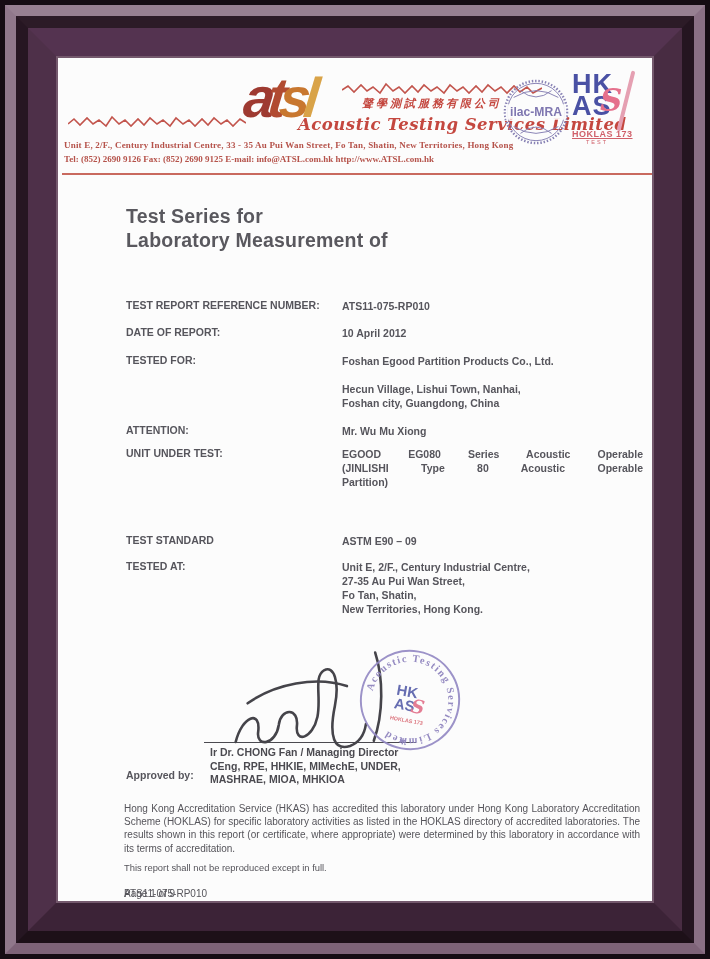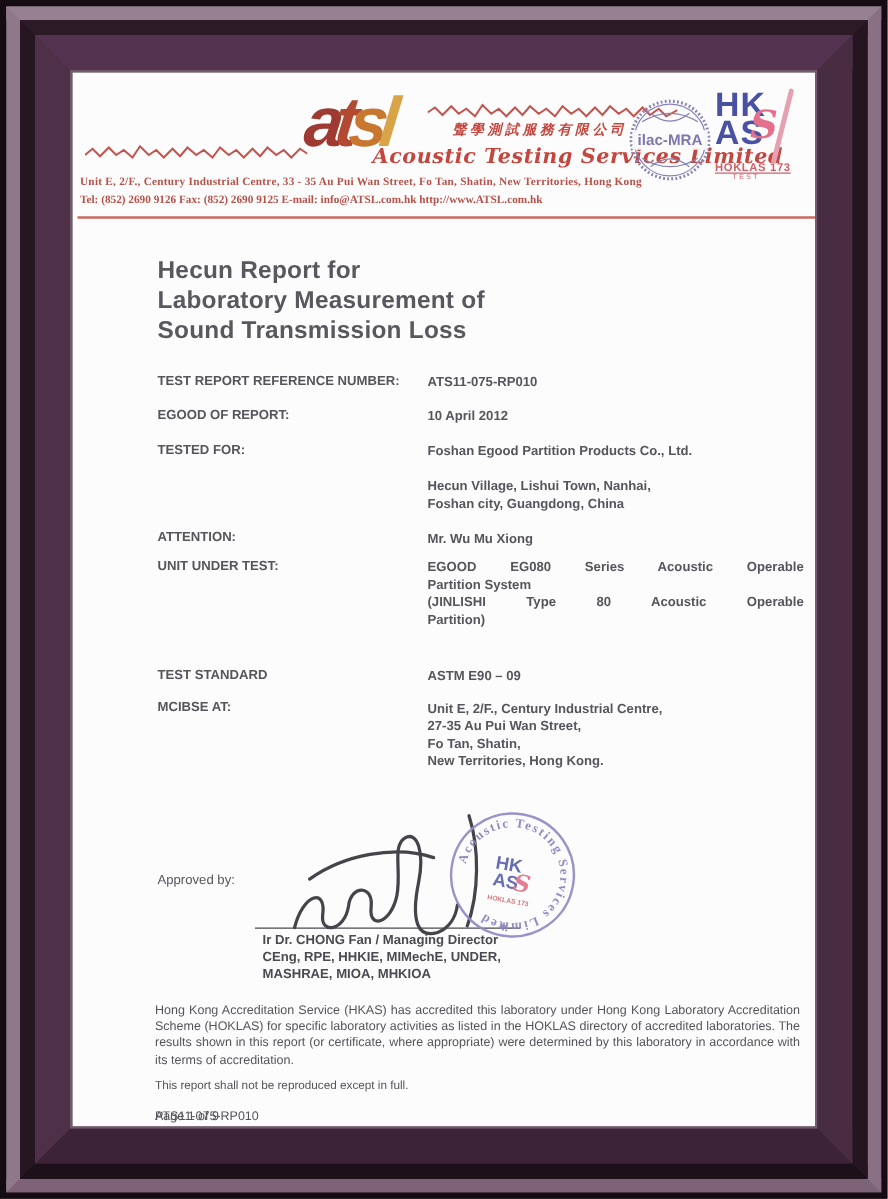--- a/index.html
+++ b/index.html
@@ -57,21 +57,21 @@
          color:#59585e;letter-spacing:.2px;}
   
   .row{left:0;width:100%;}
   .lbl{position:absolute;left:68px;font-size:10.5px;font-weight:bold;width:210px;}
   .val{position:absolute;left:284px;font-size:10.5px;font-weight:bold;width:301px;
        line-height:14px;}
   .val div.j{text-align:justify;text-align-last:justify;}
   
   .sig-svg{left:138px;top:580px;z-index:1;}
   .stamp{left:298px;top:588px;z-index:2;opacity:.92;transform:rotate(10deg);}
-  .approved{left:68px;top:640px;font-size:10.5px;font-weight:normal;}
+  .approved{left:68px;top:711px;font-size:10.5px;font-weight:bold;}
   .sig-line{left:146px;top:684px;width:212px;border-top:1.5px solid #4b4a50;}
   .sig-name{left:152px;top:688px;font-size:10.5px;font-weight:bold;line-height:13.5px;
             color:#4b4a50;z-index:3;}
   
   .accred{left:66px;top:744px;width:516px;font-size:10px;line-height:13.2px;
           text-align:justify;color:#55545a;}
   .repro{left:66px;top:804px;font-size:9.4px;color:#55545a;}
   .foot-ref{left:66px;top:830px;font-size:10px;color:#55545a;}
   .foot-page{left:66px;top:830px;width:516px;text-align:left;font-size:10px;
              color:#55545a;}
@@ -125,62 +125,60 @@
       <div>HK</div>
       <div>AS</div>
       <span class="hkas-s">S</span>
       <span class="hkas-slash"></span>
     </div>
     <div class="hoklas">HOKLAS 173</div>
     <div class="hoklas-sub">TEST</div>
   </div>
 
   <div class="abs title">
-    <div>Hecun Report for</div>
+    <div>Test Series for</div>
     <div>Laboratory Measurement of</div>
-    <div>Sound Transmission Loss</div>
   </div>
 
   <div class="abs row" style="top:241px">
     <span class="lbl">TEST REPORT REFERENCE NUMBER:</span>
     <span class="val">ATS11-075-RP010</span>
   </div>
   <div class="abs row" style="top:268px">
-    <span class="lbl">EGOOD OF REPORT:</span>
+    <span class="lbl">DATE OF REPORT:</span>
     <span class="val">10 April 2012</span>
   </div>
   <div class="abs row" style="top:296px">
     <span class="lbl">TESTED FOR:</span>
     <span class="val">Foshan Egood Partition Products Co., Ltd.</span>
   </div>
   <div class="abs row" style="top:324px">
     <span class="val">
       <div>Hecun Village, Lishui Town, Nanhai,</div>
       <div>Foshan city, Guangdong, China</div>
     </span>
   </div>
   <div class="abs row" style="top:366px">
     <span class="lbl">ATTENTION:</span>
     <span class="val">Mr. Wu Mu Xiong</span>
   </div>
   <div class="abs row" style="top:389px">
     <span class="lbl">UNIT UNDER TEST:</span>
     <span class="val">
       <div class="j">EGOOD EG080 Series Acoustic Operable</div>
-      <div>Partition System</div>
       <div class="j">(JINLISHI Type 80 Acoustic Operable</div>
       <div>Partition)</div>
     </span>
   </div>
   <div class="abs row" style="top:476px">
     <span class="lbl">TEST STANDARD</span>
     <span class="val">ASTM E90 – 09</span>
   </div>
   <div class="abs row" style="top:502px">
-    <span class="lbl">MCIBSE AT:</span>
+    <span class="lbl">TESTED AT:</span>
     <span class="val">
       <div>Unit E, 2/F., Century Industrial Centre,</div>
       <div>27-35 Au Pui Wan Street,</div>
       <div>Fo Tan, Shatin,</div>
       <div>New Territories, Hong Kong.</div>
     </span>
   </div>
 
   <svg class="abs sig-svg" width="235" height="145" viewBox="0 0 235 145">
     <g fill="none" stroke="#45444a" stroke-width="2.6" stroke-linecap="round" transform="rotate(-3 115 70)">

